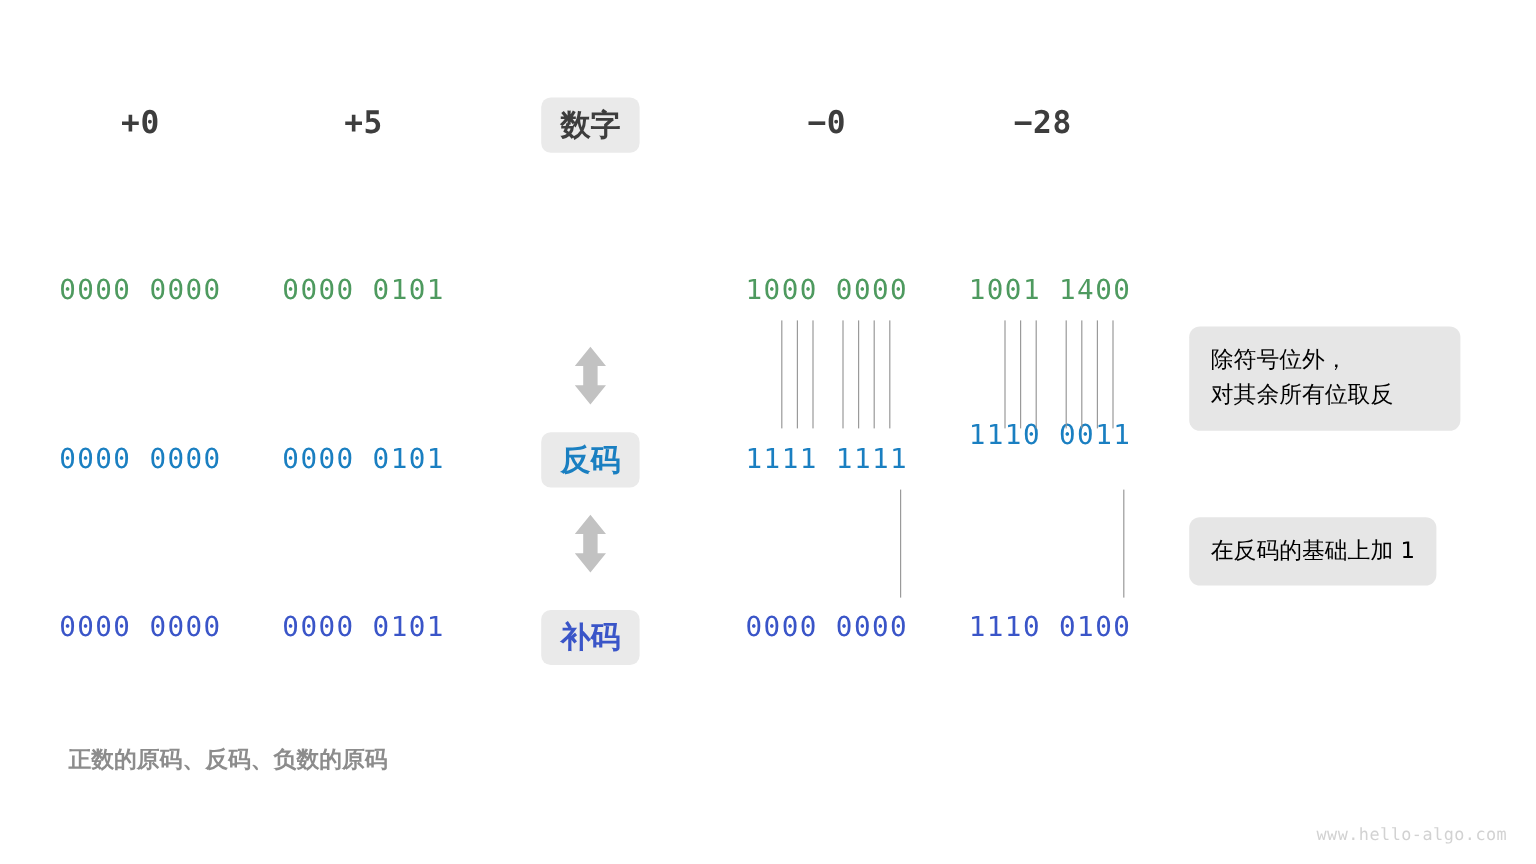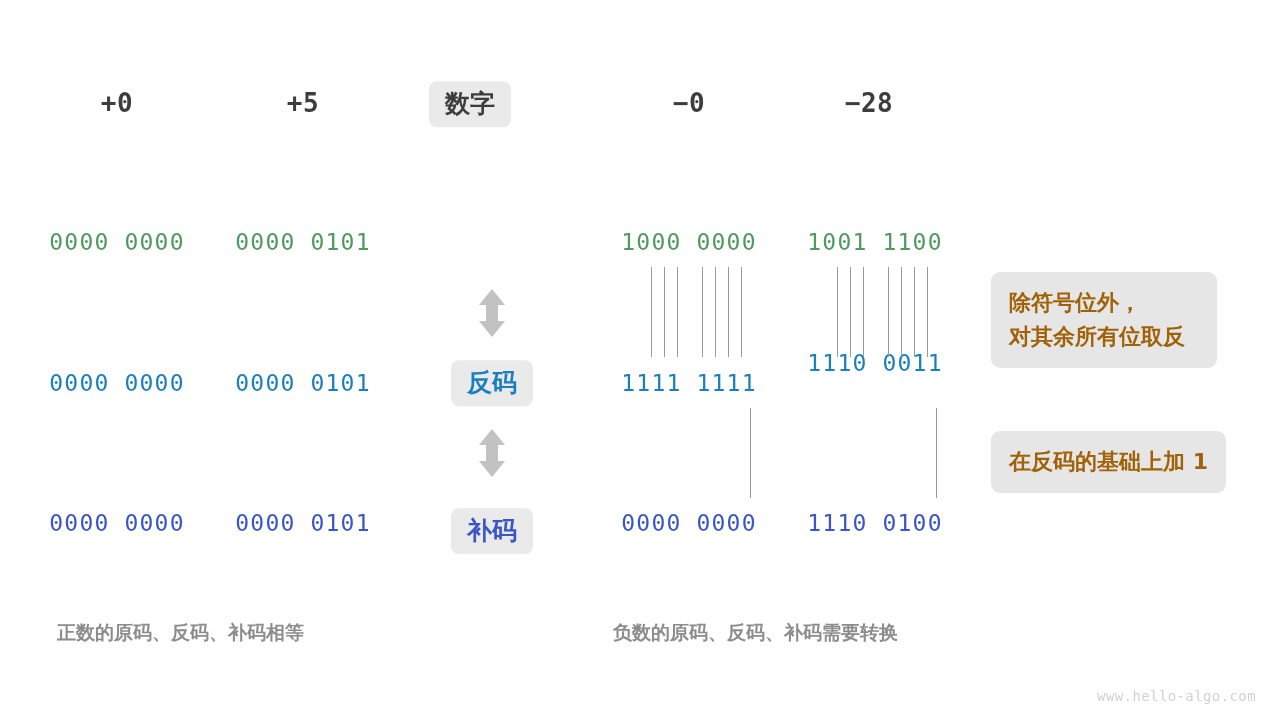--- a/index.html
+++ b/index.html
@@ -64,23 +64,23 @@
   .badge.dark   { color: #3d3d3d; }
   .badge.green  { color: #4e9a5f; }
   .badge.blue   { color: #1a7fc1; text-align: center; }
   .badge.dkblue { color: #3a55c8; }
 
   
   .note {
     position: absolute;
     background: #e6e6e6;
     border-radius: 9px;
-    color: #a16207;
-    font-size: 22px;
-    font-weight: bold;
+    color: #000000;
+    font-size: 19px;
+    font-weight: normal;
     line-height: 1.55;
     padding: 14px 18px;
     white-space: pre-line;
   }
 
   
   .caption {
     position: absolute;
     color: #8c8c8c;
     font-size: 19px;
@@ -117,34 +117,34 @@
 </style>
 </head>
 <body>
 
 <div class="stage">
 
   <div class="cell head-num" style="left:117px; top:103px;">+0</div>
 
   <div class="cell head-num" style="left:303px; top:103px;">+5</div>
 
-  <div class="badge dark" style="left:470px; top:104px;">数字</div>
+  <div class="badge dark" style="left:492px; top:104px;">数字</div>
 
   <div class="cell head-num" style="left:689px; top:103px;">−0</div>
 
   <div class="cell head-num" style="left:869px; top:103px;">−28</div>
 
   <div class="cell bits green" style="left:117px; top:242px;">0000 0000</div>
 
   <div class="cell bits green" style="left:303px; top:242px;">0000 0101</div>
 
 
   <div class="cell bits green" style="left:689px; top:242px;">1000 0000</div>
 
-  <div class="cell bits green" style="left:875px; top:242px;">1001 1100</div>
+  <div class="cell bits green" style="left:875px; top:242px;">1001 1400</div>
 
   <div class="cell bits blue" style="left:117px; top:383px;">0000 0000</div>
 
   <div class="cell bits blue" style="left:303px; top:383px;">0000 0101</div>
 
   <div class="badge blue" style="left:492px; top:383px;">反码</div>
 
   <div class="cell bits blue" style="left:689px; top:383px;">1111 1111</div>
 
   <div class="cell bits blue" style="left:875px; top:363px;">1110 0011</div>
@@ -188,19 +188,18 @@
   <div class="tick" style="left:927px; top:267px; height:90px;"></div>
 
   <div class="tick" style="left:750px; top:408px; height:90px;"></div>
   <div class="tick" style="left:936px; top:408px; height:90px;"></div>
 
   <div class="note" style="left:991px; top:272px; width:190px;">除符号位外，
 对其余所有位取反</div>
 
   <div class="note" style="left:991px; top:431px;">在反码的基础上加 1</div>
 
-  <div class="caption" style="left:57px; top:620px;">正数的原码、反码、补码相等</div>
-
-  <div class="caption" style="left:613px; top:620px;">负数的原码、反码、补码需要转换</div>
+  <div class="caption" style="left:57px; top:620px;">正数的原码、反码、负数的原码</div>
+
 
   <div class="watermark">www.hello-algo.com</div>
 
 </div>
 
 </body></html>

